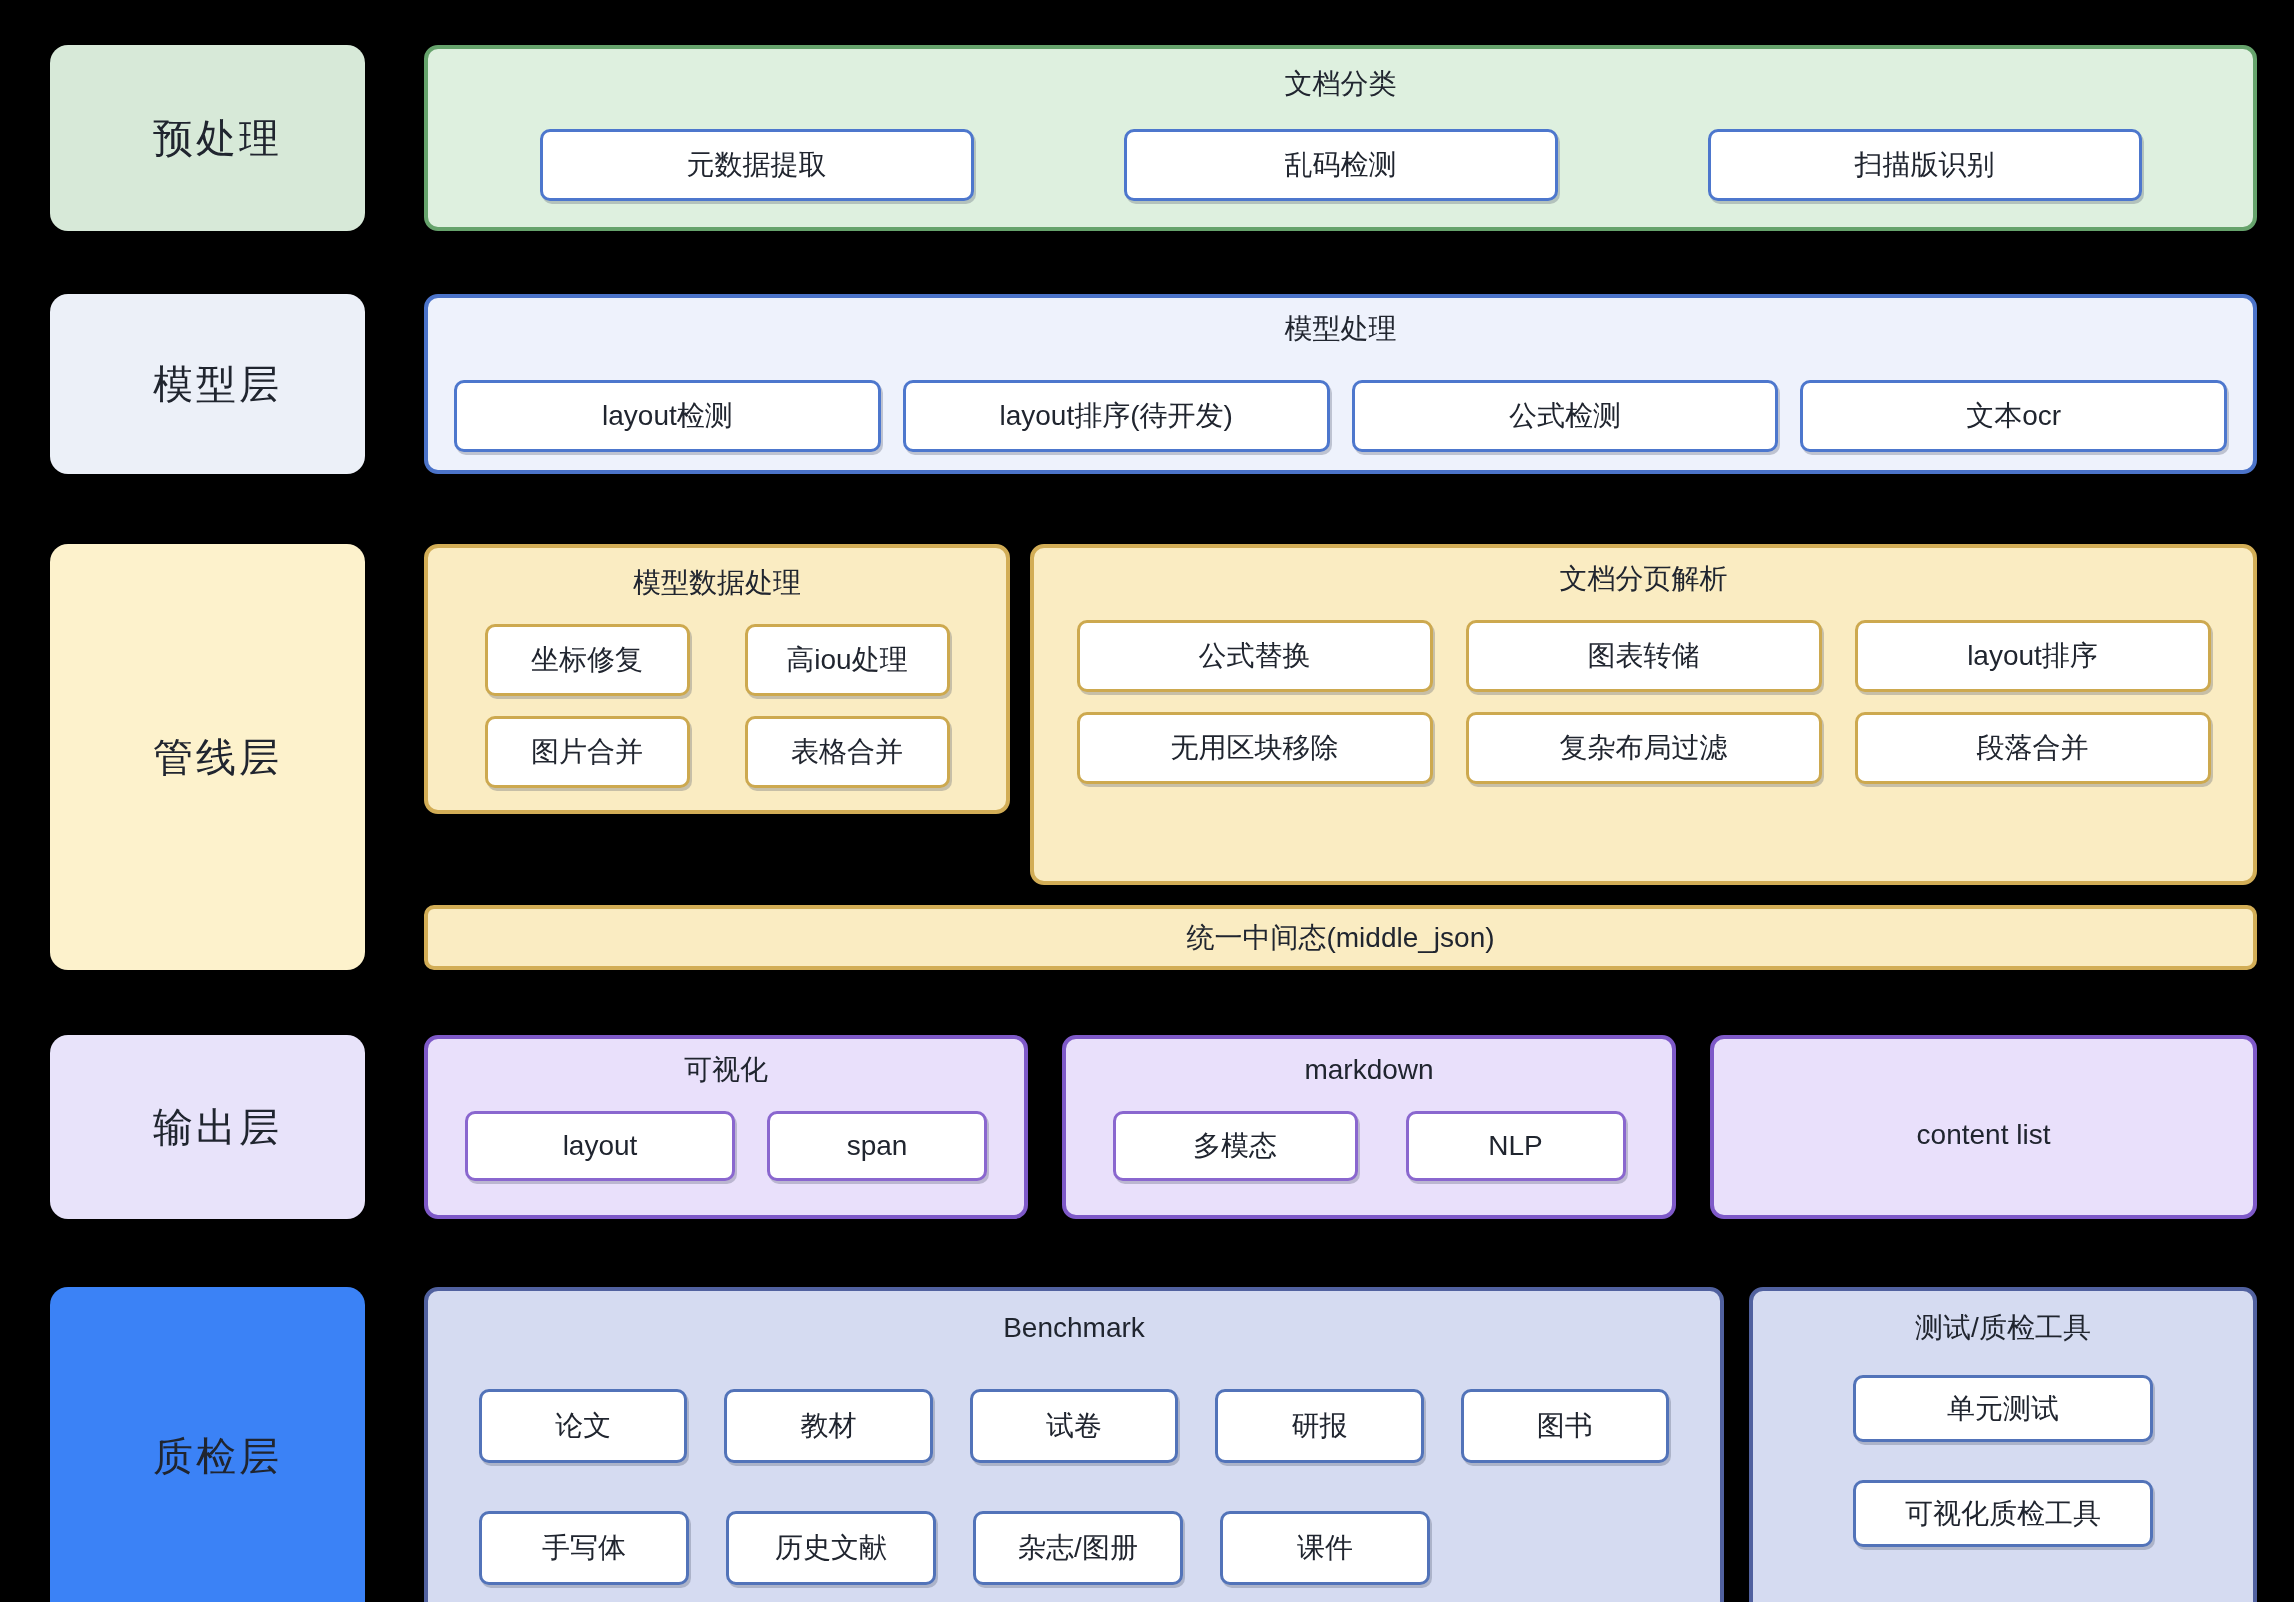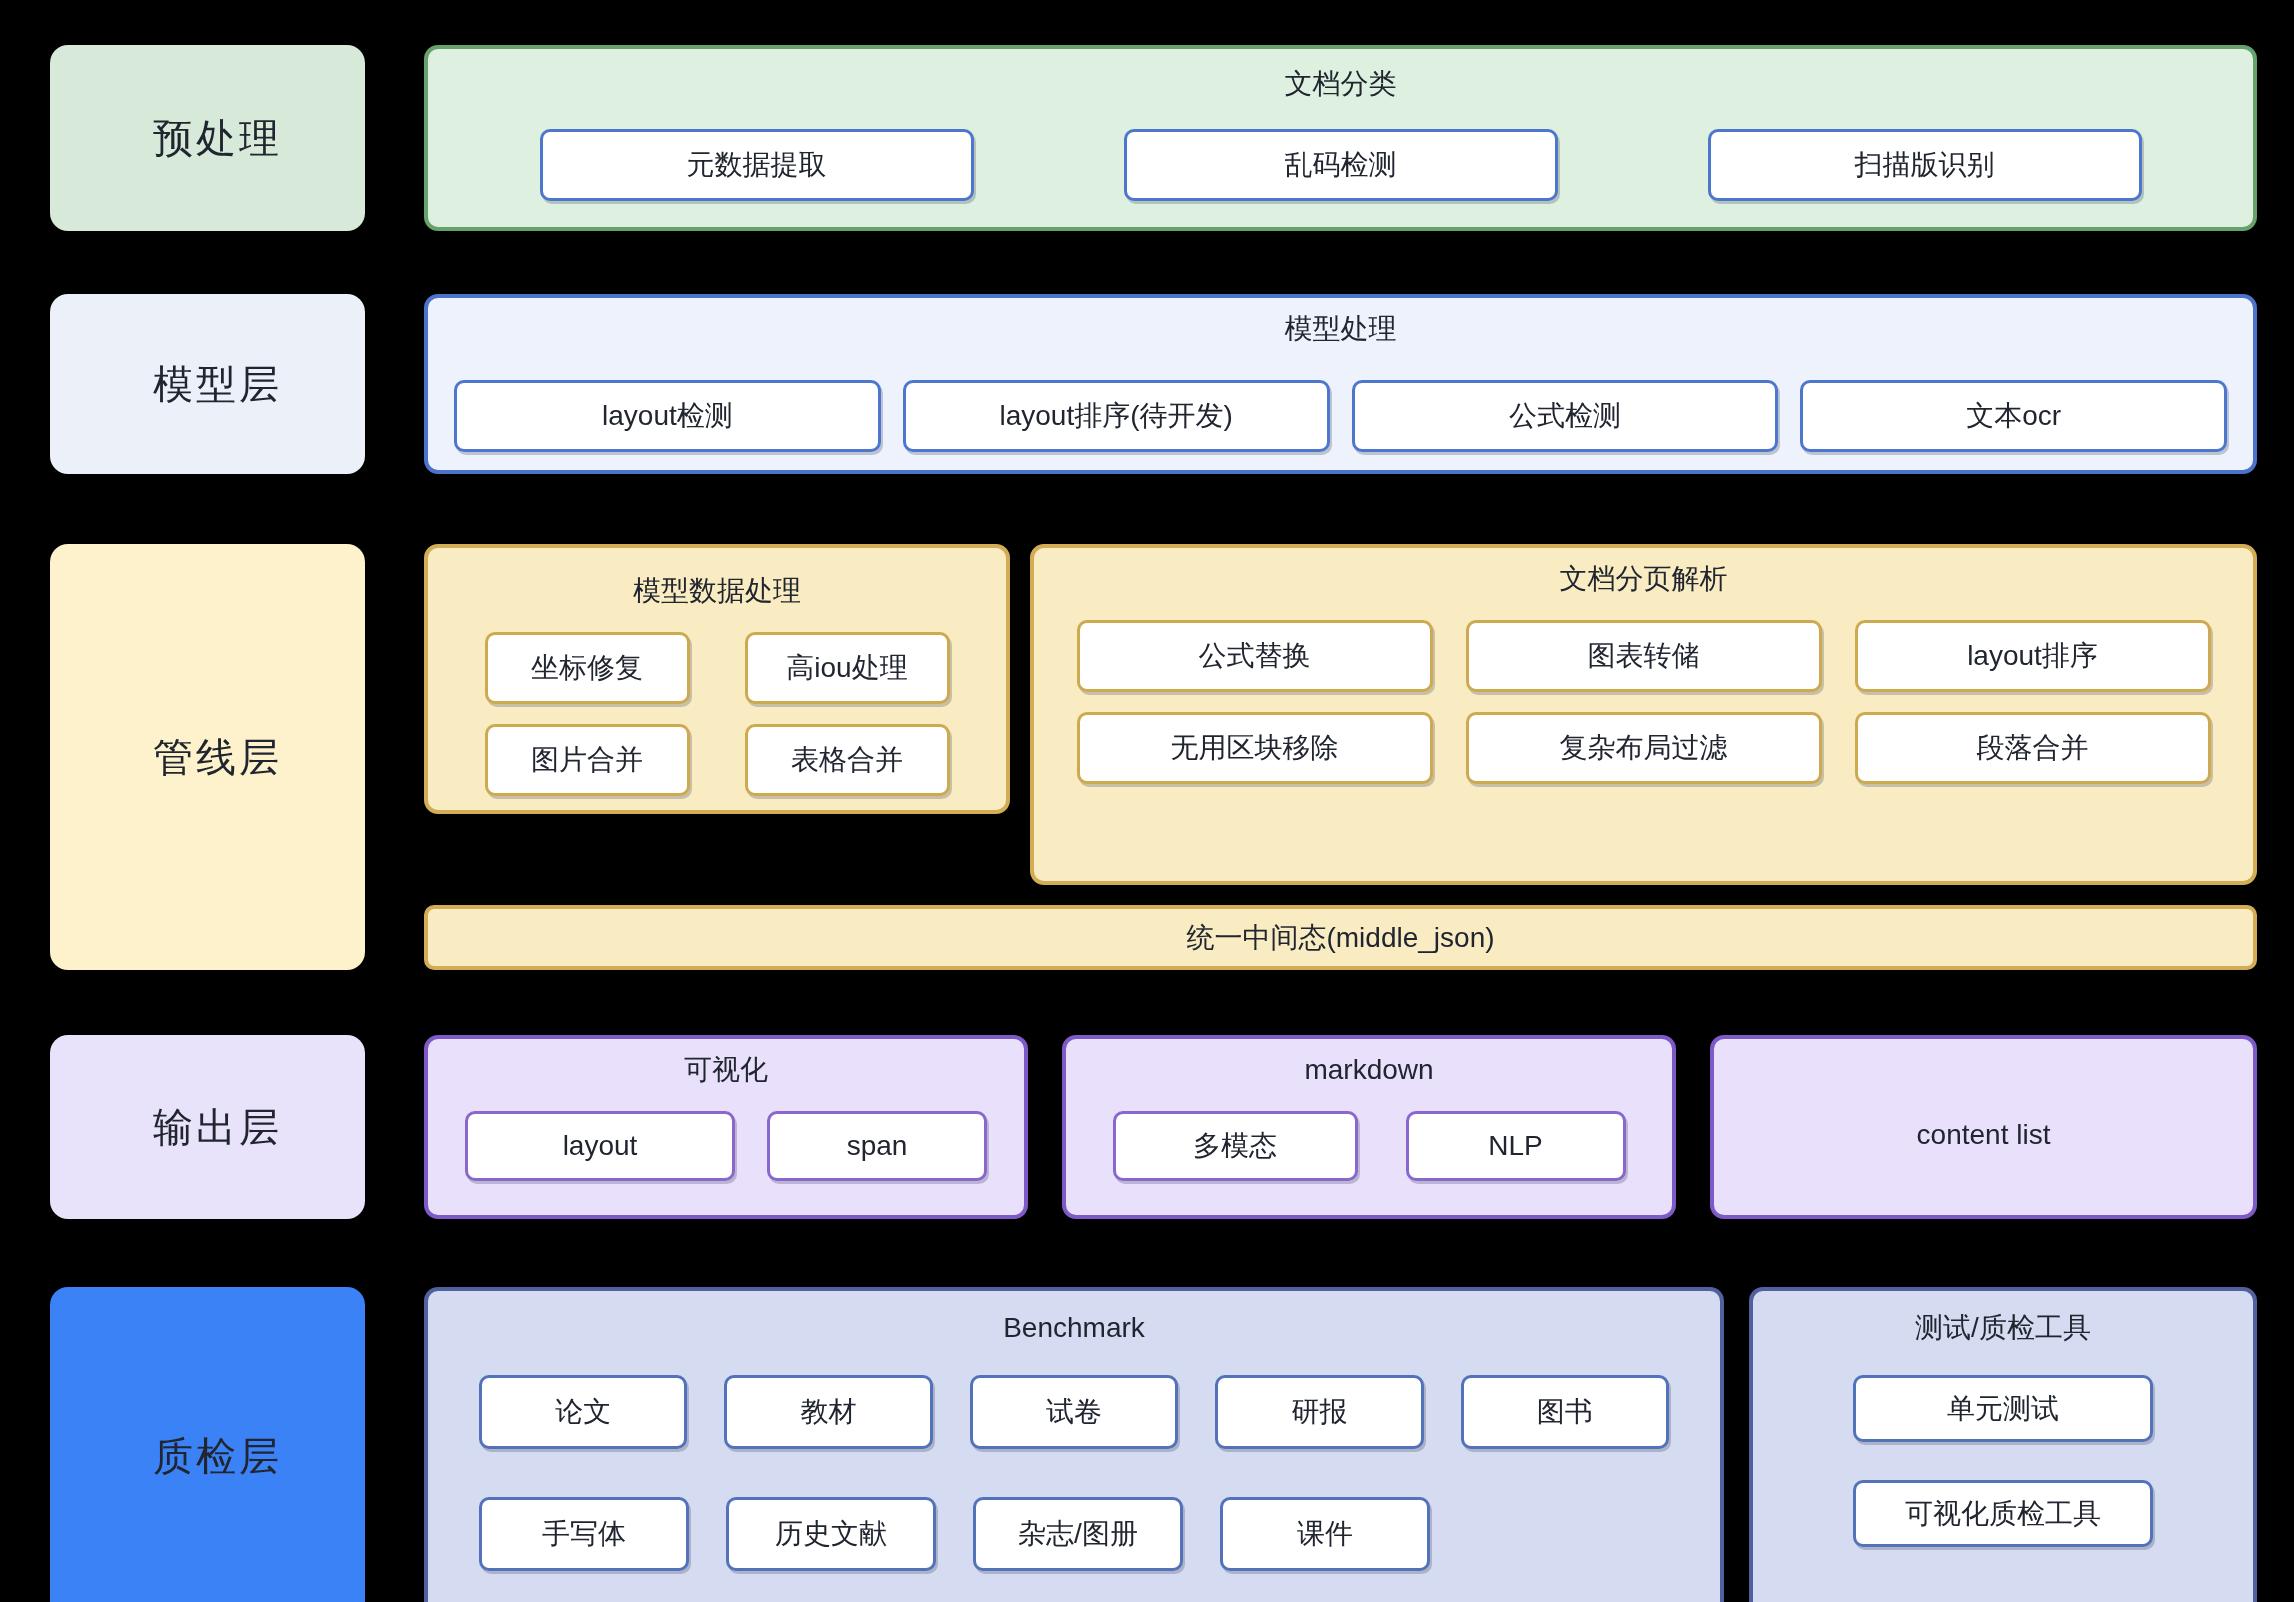--- a/index.html
+++ b/index.html
@@ -56,21 +56,21 @@
 
   
   .r2{margin-top:63px;}
   .r2 .group{height:180px;padding:16px 26px 0;}
   .r2 .boxrow{margin-top:36px;gap:22px;}
   .r2 .box{flex:1;}
 
   
   .r3{margin-top:70px;}
   .r3-groups{display:flex;gap:20px;}
-  .g-mdp{width:586px;height:270px;padding-top:28px;}
+  .g-mdp{width:586px;height:270px;padding-top:20px;}
   .g-dpp{flex:1;height:341px;padding-top:16px;}
   .g-mdp .boxrow{gap:55px;}
   .g-dpp .boxrow{gap:33px;}
   .r3 .boxrow.first{margin-top:26px;}
   .r3 .boxrow.second{margin-top:20px;}
   .g-mdp .box{width:205px;}
   .g-dpp .box{width:356px;}
   .bar{
     margin-top:20px;height:65px;box-sizing:border-box;
     background:#faecc2;border:4px solid #d2ad56;border-radius:10px;
@@ -92,21 +92,21 @@
   .box-w270{width:270px;}
   .box-w260{width:220px;}
   .box-w245{width:245px;}
 
   
   .r5{margin-top:68px;}
   .r5-groups{display:flex;gap:25px;}
   .g-bench{width:1300px;height:338px;padding-top:22px;}
   .g-tools{flex:1;height:338px;padding-top:22px;align-items:center;}
   .g-bench .boxrow{justify-content:flex-start;padding:0 51px;gap:37px;}
-  .g-bench .rowA{margin-top:32px;}
+  .g-bench .rowA{margin-top:46px;}
   .g-bench .rowB{margin-top:48px;}
   .g-bench .box{width:210px;height:74px;}
   .g-tools .box{width:300px;height:67px;}
   .g-tools .t1{margin-top:32px;}
   .g-tools .t2{margin-top:38px;}
 </style>
 </head>
 <body>
 
 <div class="row r1">

